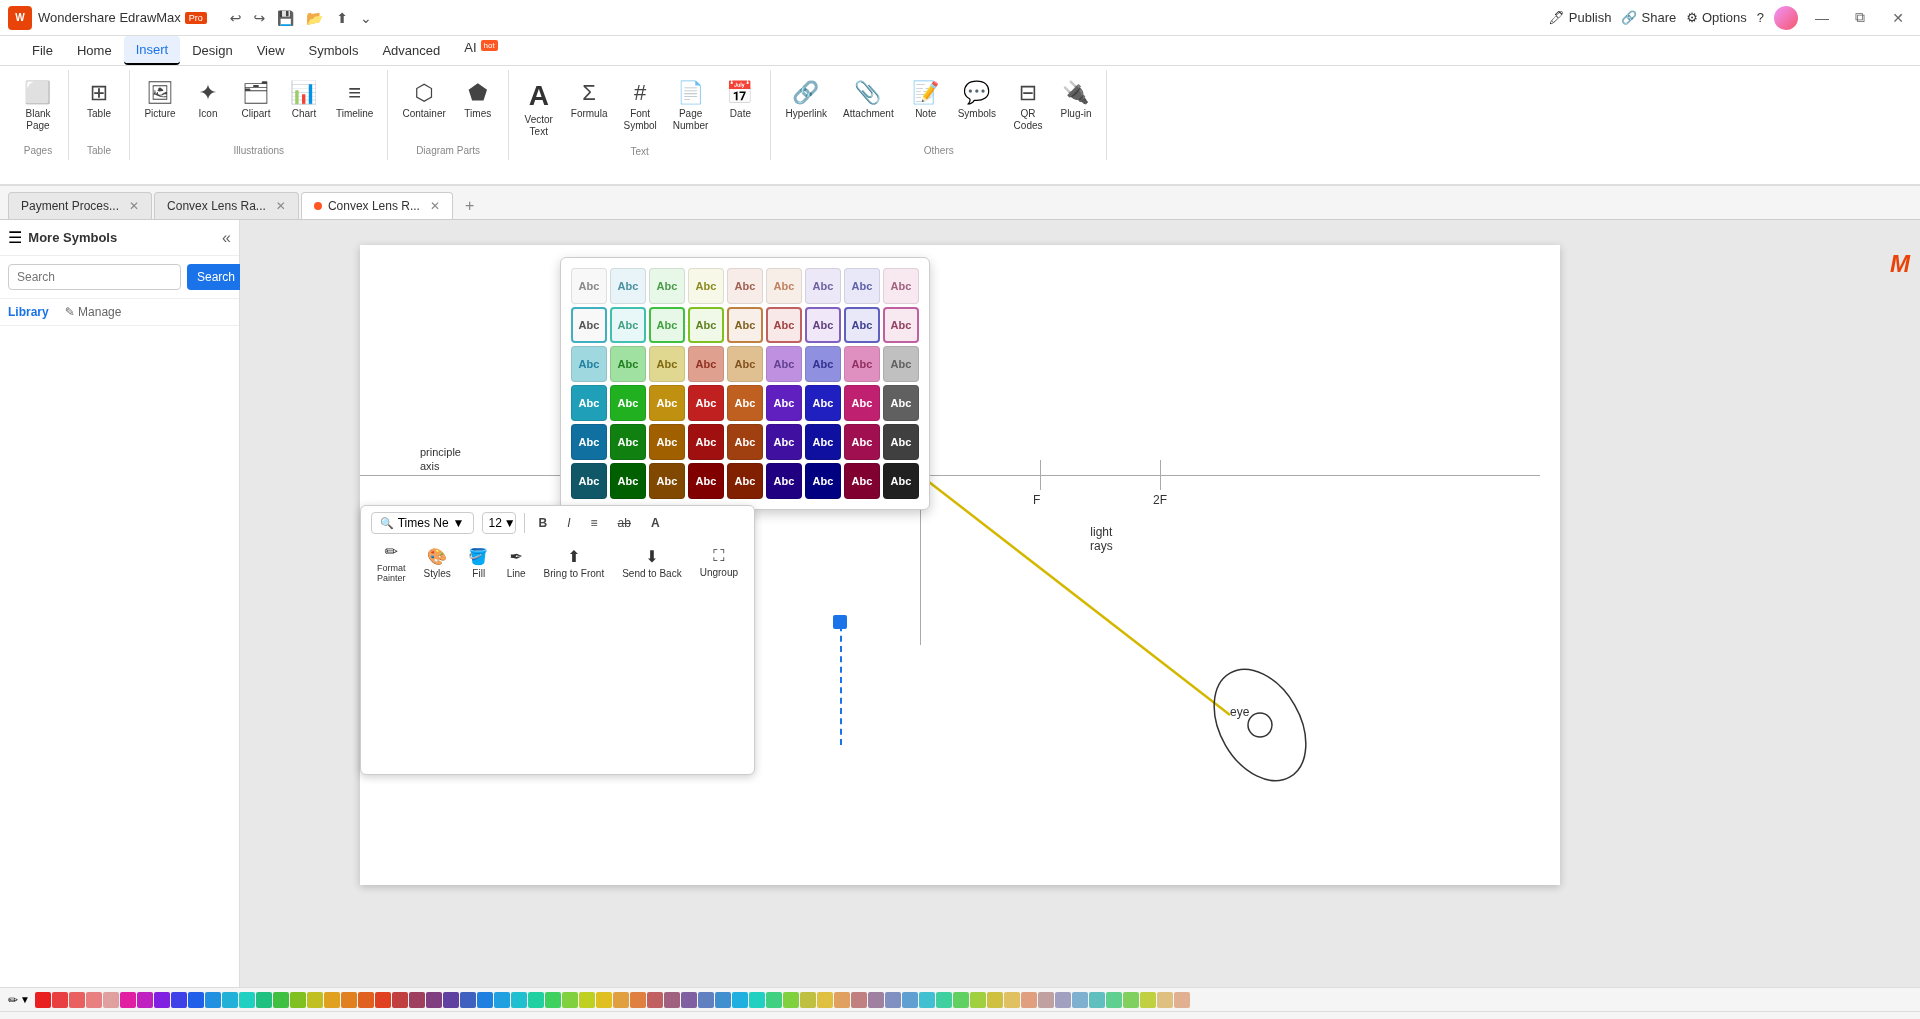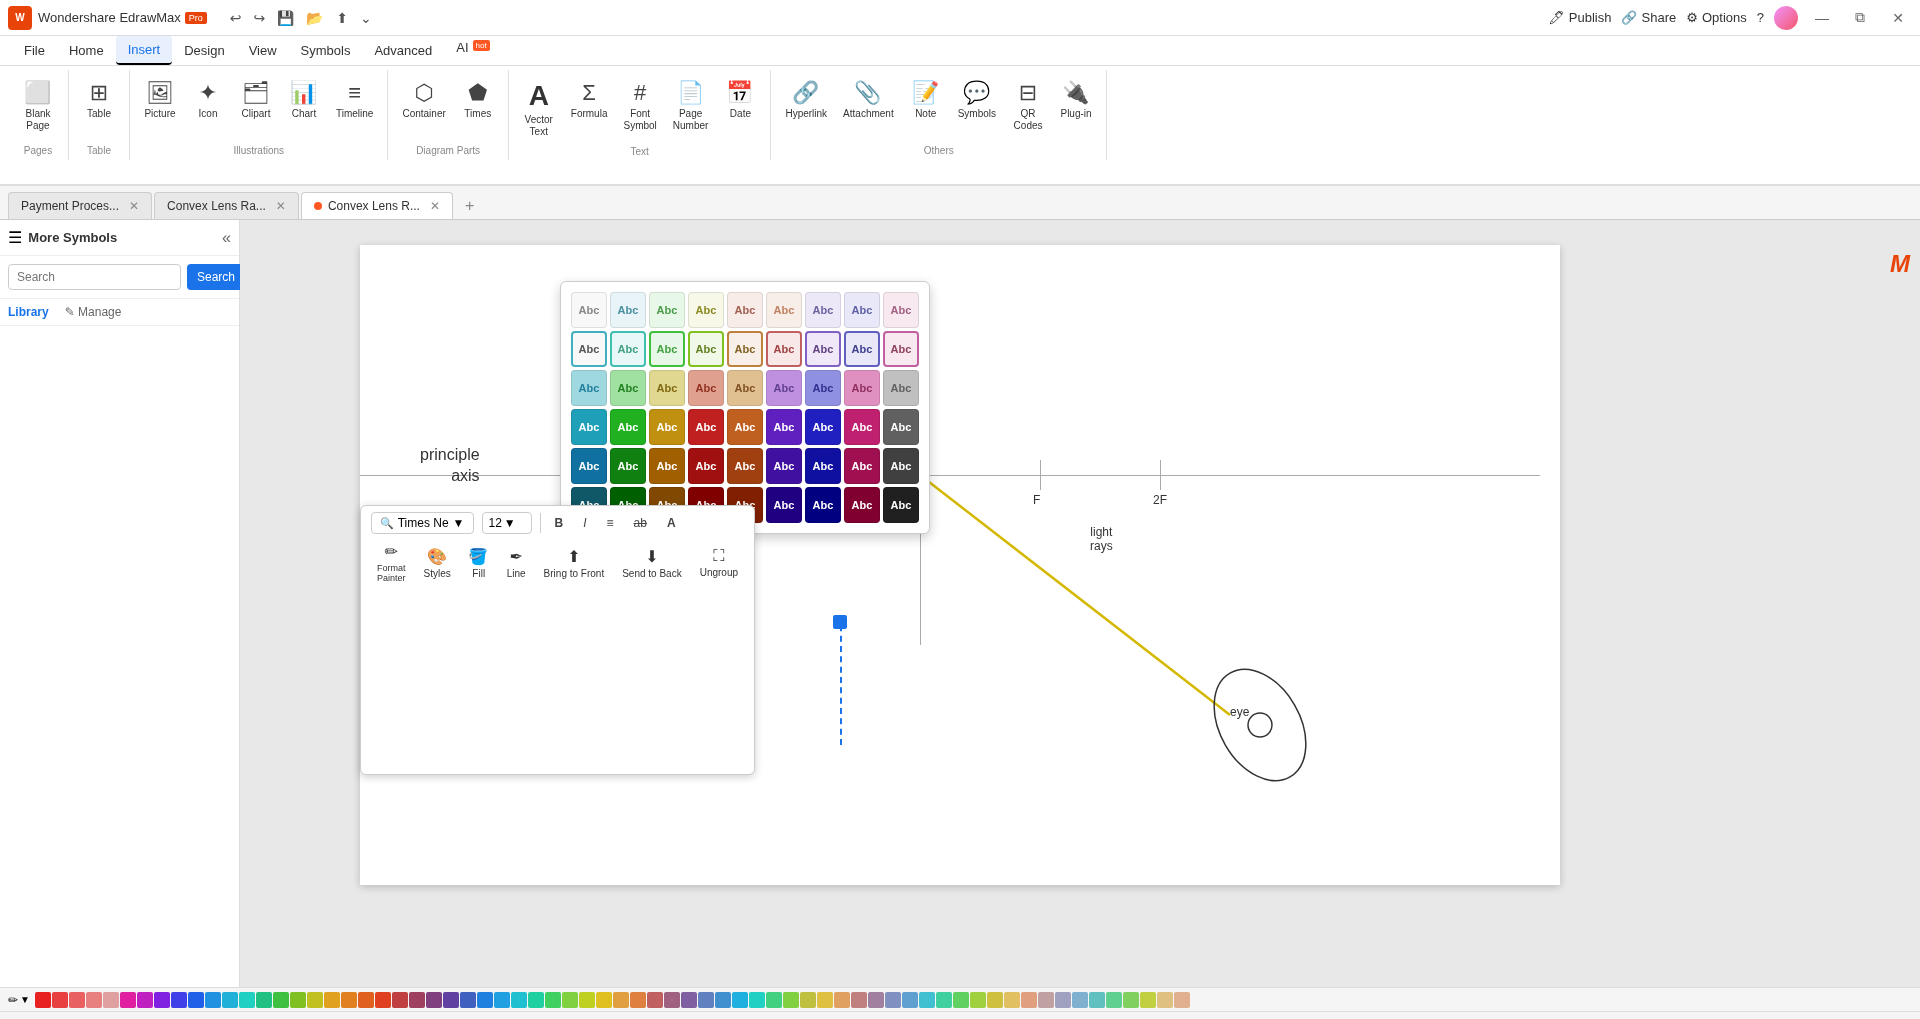--- a/index.html
+++ b/index.html
@@ -25,21 +25,21 @@
     #titlebar .right-actions span { cursor: pointer; display: flex; align-items: center; gap: 4px; }
     #titlebar .user-avatar { width: 24px; height: 24px; border-radius: 50%; background: linear-gradient(135deg, #f093fb, #f5576c); }
 
     
     #menubar {
       height: 30px;
       background: #ffffff;
       display: flex;
       align-items: center;
       border-bottom: 1px solid #ddd;
-      padding: 0 12px;
+      padding: 0 20px;
     }
     .menu-item { padding: 4px 12px; font-size: 13px; color: #333; cursor: pointer; border-radius: 4px; height: 100%; display: flex; align-items: center; }
     .menu-item.active { background: #e8f0fe; color: #1a73e8; border-bottom: 2px solid #000000; }
 
     
     #ribbon {
       height: 120px;
       background: #ffffff;
       border-bottom: 2px solid #ddd;
       display: flex;
@@ -129,21 +129,21 @@
       padding: 6px 10px;
       box-shadow: 0 2px 8px rgba(0,0,0,0.2);
       z-index: 101;
       display: flex;
       flex-direction: column;
       gap: 4px;
     }
     .float-toolbar-row1 { display: flex; align-items: center; gap: 8px; }
     .float-toolbar-row2 { display: flex; align-items: center; gap: 6px; }
     .ft-font-selector { display: flex; align-items: center; gap: 4px; border: 1px solid #ccc; border-radius: 4px; padding: 3px 8px; font-size: 12px; cursor: pointer; }
-    .ft-font-size { display: flex; align-items: center; gap: 2px; border: 1px solid #ccc; border-radius: 4px; padding: 3px 6px; font-size: 12px; width: 50px; }
+    .ft-font-size { display: flex; align-items: center; gap: 2px; border: 1px solid #ccc; border-radius: 4px; padding: 3px 6px; font-size: 12px; width: 34px; }
     .ft-btn { padding: 4px 6px; cursor: pointer; font-size: 12px; color: #444; border-radius: 3px; }
     .ft-divider { width: 1px; background: #ccc; height: 20px; }
     .ft-tool { display: flex; flex-direction: column; align-items: center; cursor: pointer; padding: 4px 6px; border-radius: 4px; font-size: 10px; gap: 2px; color: #333; }
     .ft-tool .icon { font-size: 16px; }
 
     
     #statusbar {
       height: 32px;
       background: #f5f5f5;
       border-top: 1px solid #ddd;
@@ -370,21 +370,21 @@
       <div class="white-page" style="position:absolute;left:100px;top:5px;width:1200px;height:640px;">
 
         <div style="position:absolute;left:0;top:230px;width:1180px;height:1px;background:#aaa;"></div>
 
         <div style="position:absolute;left:560px;top:60px;width:1px;height:340px;background:#aaa;"></div>
 
         <div style="position:absolute;left:680px;top:215px;width:1px;height:30px;background:#aaa;"></div>
 
         <div style="position:absolute;left:800px;top:215px;width:1px;height:30px;background:#aaa;"></div>
 
-        <div style="position:absolute;left:60px;top:200px;font-size:16px;color:#333;text-align:right;line-height:1.3;">principle<br>axis</div>
+        <div style="position:absolute;left:60px;top:200px;font-size:11px;color:#333;text-align:left;line-height:1.3;">principle<br>axis</div>
 
         <div style="position:absolute;left:673px;top:248px;font-size:12px;color:#333;">F</div>
 
         <div style="position:absolute;left:793px;top:248px;font-size:12px;color:#333;">2F</div>
 
         <div style="position:absolute;left:730px;top:280px;font-size:12px;color:#333;text-align:center;">light<br>rays</div>
 
         <div style="position:absolute;left:870px;top:460px;font-size:12px;color:#333;">eye</div>
 
         <svg style="position:absolute;left:0;top:0;width:100%;height:100%;pointer-events:none;">
@@ -397,21 +397,21 @@
 
           <ellipse cx="900" cy="480" rx="40" ry="60" fill="none" stroke="#333" stroke-width="1.5" transform="rotate(-30 900 480)"></ellipse>
 
           <circle cx="900" cy="480" r="12" fill="none" stroke="#333" stroke-width="1.5"></circle>
         </svg>
 
         <div style="position:absolute;left:480px;top:370px;width:2px;height:130px;border-left:2px dashed #1a73e8;"></div>
 
         <div style="position:absolute;left:473px;top:370px;width:14px;height:14px;background:#1a73e8;border-radius:2px;"></div>
 
-        <div class="style-popup" style="left:200px;top:36px;">
+        <div class="style-popup" style="left:200px;top:12px;">
           <div class="style-grid" id="style-grid-container">
           <div class="style-cell" style="background-color: rgb(248, 248, 248); color: rgb(136, 136, 136);">Abc</div>
               <div class="style-cell" style="background-color: rgb(232, 244, 248); color: rgb(74, 143, 160);">Abc</div>
               <div class="style-cell" style="background-color: rgb(232, 248, 232); color: rgb(74, 154, 74);">Abc</div>
               <div class="style-cell" style="background-color: rgb(248, 248, 232); color: rgb(138, 138, 32);">Abc</div>
               <div class="style-cell" style="background-color: rgb(248, 236, 232); color: rgb(160, 96, 80);">Abc</div>
               <div class="style-cell" style="background-color: rgb(248, 238, 232); color: rgb(192, 128, 96);">Abc</div>
               <div class="style-cell" style="background-color: rgb(236, 232, 248); color: rgb(112, 96, 160);">Abc</div>
               <div class="style-cell" style="background-color: rgb(232, 232, 248); color: rgb(96, 96, 168);">Abc</div>
               <div class="style-cell" style="background-color: rgb(248, 232, 240); color: rgb(160, 96, 128);">Abc</div>

